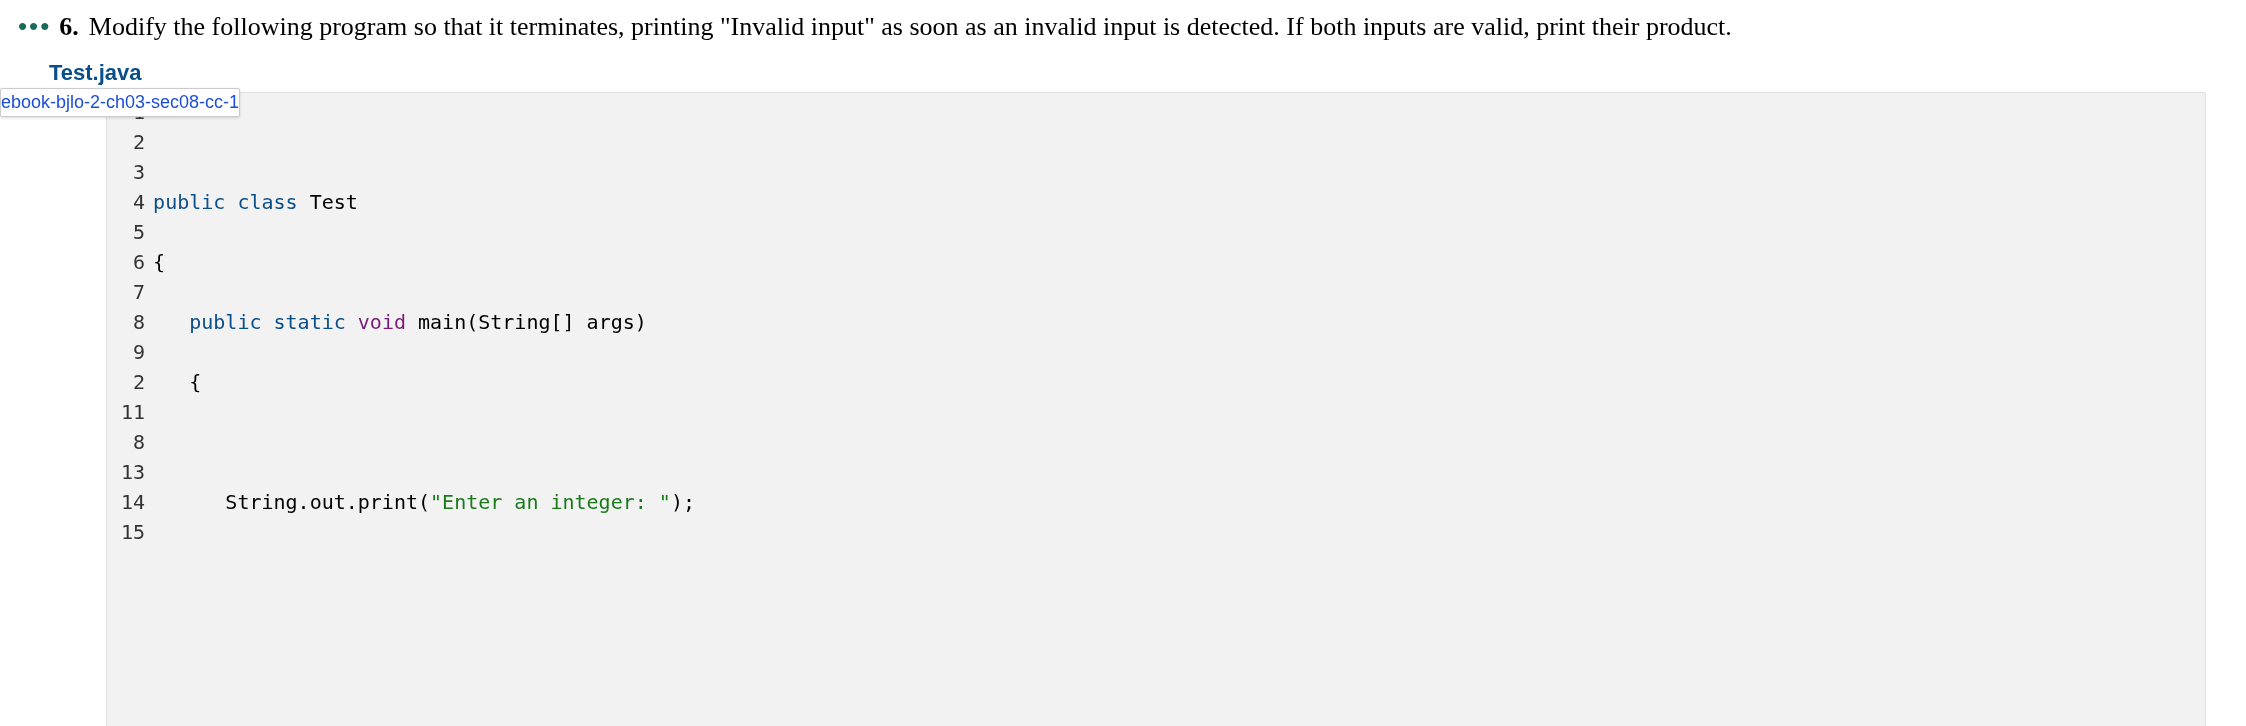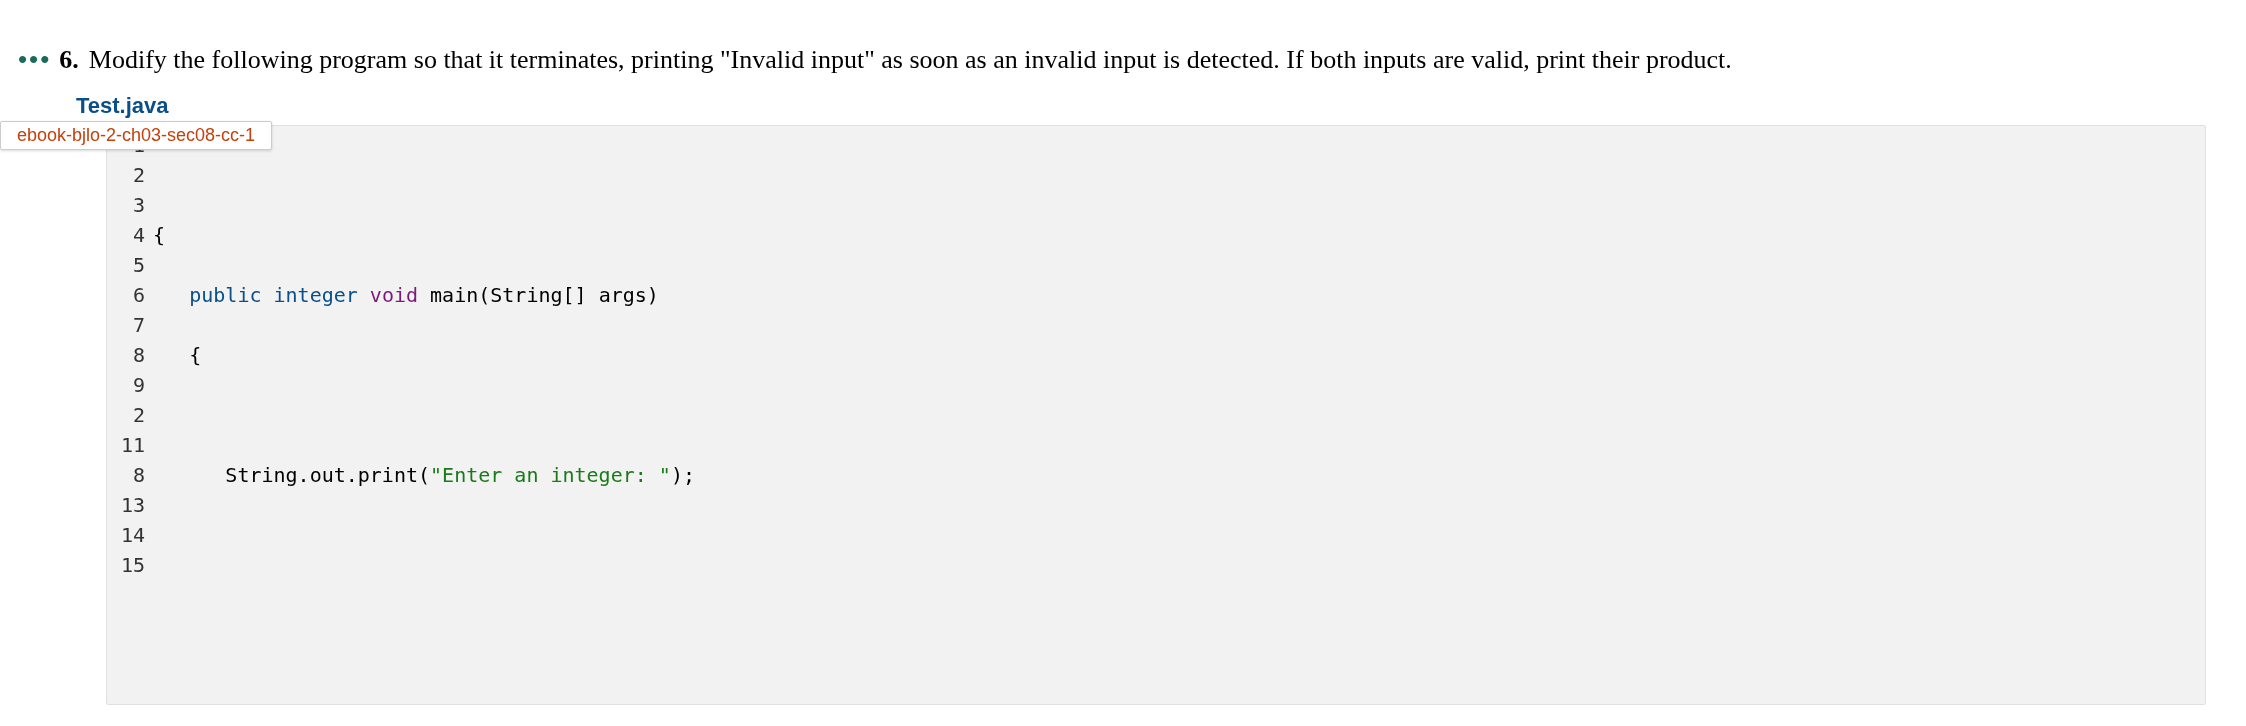--- a/index.html
+++ b/index.html
@@ -22,45 +22,44 @@
     font-weight: bold;
     letter-spacing: 2px;
     margin-right: 8px;
   }
   .qnum {
     font-weight: bold;
     margin-right: 10px;
   }
   .qtext {
     font-family: Georgia, serif;
-    margin-top: 33px;
   }
   .filename {
     color: #0a4f8a;
     font-weight: bold;
     font-family: Arial, Helvetica, sans-serif;
     font-size: 22px;
-    padding: 0 0 6px 76px;
+    padding: 0 0 6px 49px;
   }
   .editor-wrap {
     position: relative;
     margin-left: 106px;
     margin-right: 40px;
   }
   .tooltip-tab {
     position: absolute;
     left: -106px;
     top: -4px;
     background: #fff;
     border: 1px solid #ccc;
     border-radius: 2px;
-    padding: 3px 16px;
+    padding: 3px 0;
     font-family: Arial, Helvetica, sans-serif;
     font-size: 18px;
-    color: #c2410c;
+    color: #1d4ed8;
     box-shadow: 0 1px 3px rgba(0,0,0,0.15);
     z-index: 10;
   }
   .code-editor {
     background: #f2f2f2;
     border: 1px solid #e0e0e0;
     border-radius: 2px;
     font-family: 'Menlo', 'Consolas', 'DejaVu Sans Mono', monospace;
     font-size: 20px;
     line-height: 1.5;
@@ -110,22 +109,23 @@
       <div class="code-line">9</div>
       <div class="code-line">2</div>
       <div class="code-line">11</div>
       <div class="code-line">8</div>
       <div class="code-line">13</div>
       <div class="code-line">14</div>
       <div class="code-line">15</div>
     </div>
     <div class="code-lines">
 <div class="code-line"><span></span></div>
+<div class="code-line"><span class="kw">public</span> <span class="kw">class</span> <span>Test</span></div>
 <div class="code-line"><span>{</span></div>
-<div class="code-line">   <span class="kw">public</span> <span class="kw">integer</span> <span class="kw-ctrl">void</span> <span>main(String[] args)</span></div>
+<div class="code-line">   <span class="kw">public</span> <span class="kw">static</span> <span class="kw-ctrl">void</span> <span>main(String[] args)</span></div>
 <div class="code-line"><span>   {</span></div>
 <div class="code-line"><span></span></div>
 <div class="code-line"><span>      String.out.print(</span><span class="str">"Enter an integer: "</span><span>);</span></div>
 
 
 
 
 
     </div>
   </div>

